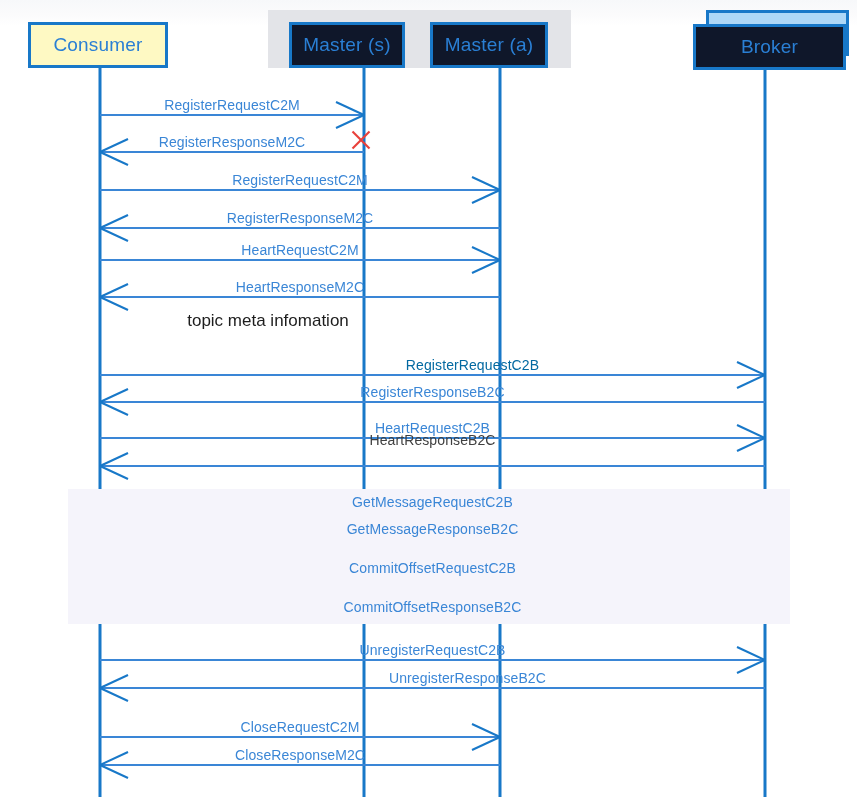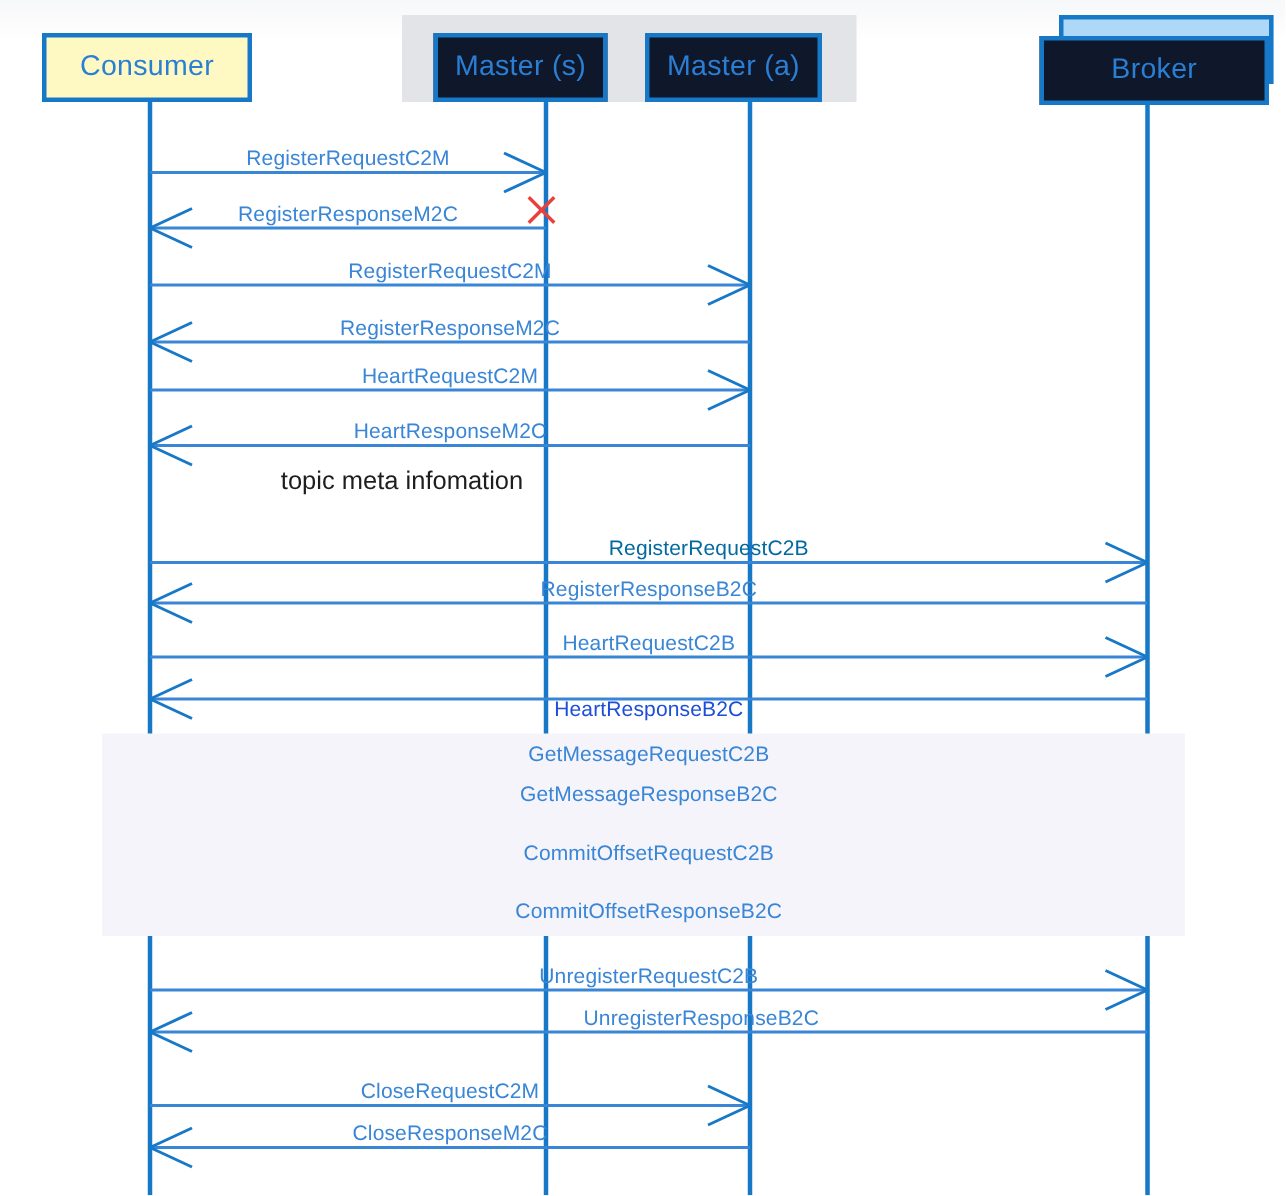--- a/index.html
+++ b/index.html
@@ -204,21 +204,21 @@
   <div id="labels-layer">
       <div class="msg-label" style="left: 232px; top: 97px; color: rgb(58, 134, 214);">RegisterRequestC2M</div>
       <div class="msg-label" style="left: 232px; top: 134px; color: rgb(58, 134, 214);">RegisterResponseM2C</div>
       <div class="msg-label" style="left: 300px; top: 172px; color: rgb(58, 134, 214);">RegisterRequestC2M</div>
       <div class="msg-label" style="left: 300px; top: 210px; color: rgb(58, 134, 214);">RegisterResponseM2C</div>
       <div class="msg-label" style="left: 300px; top: 242px; color: rgb(58, 134, 214);">HeartRequestC2M</div>
       <div class="msg-label" style="left: 300px; top: 279px; color: rgb(58, 134, 214);">HeartResponseM2C</div>
       <div class="msg-label" style="left: 432.5px; top: 357px; color: #0369a1; margin-left: 40px;">RegisterRequestC2B</div>
       <div class="msg-label" style="left: 432.5px; top: 384px; color: rgb(58, 134, 214);">RegisterResponseB2C</div>
       <div class="msg-label" style="left: 432.5px; top: 420px; color: rgb(58, 134, 214);">HeartRequestC2B</div>
-      <div class="msg-label" style="left: 432.5px; top: 464px; color: #1d4ed8;">HeartResponseB2C</div>
+      <div class="msg-label" style="left: 432.5px; top: 432px; color: #404040;">HeartResponseB2C</div>
       <div class="msg-label" style="left: 432.5px; top: 494px; color: rgb(58, 134, 214);">GetMessageRequestC2B</div>
       <div class="msg-label" style="left: 432.5px; top: 521px; color: rgb(58, 134, 214);">GetMessageResponseB2C</div>
       <div class="msg-label" style="left: 432.5px; top: 560px; color: rgb(58, 134, 214);">CommitOffsetRequestC2B</div>
       <div class="msg-label" style="left: 432.5px; top: 599px; color: rgb(58, 134, 214);">CommitOffsetResponseB2C</div>
       <div class="msg-label" style="left: 432.5px; top: 642px; color: rgb(58, 134, 214);">UnregisterRequestC2B</div>
       <div class="msg-label" style="left: 432.5px; top: 670px; color: rgb(58, 134, 214); margin-left: 35px;">UnregisterResponseB2C</div>
       <div class="msg-label" style="left: 300px; top: 719px; color: rgb(58, 134, 214);">CloseRequestC2M</div>
       <div class="msg-label" style="left: 300px; top: 747px; color: rgb(58, 134, 214);">CloseResponseM2C</div>
     </div>
 

